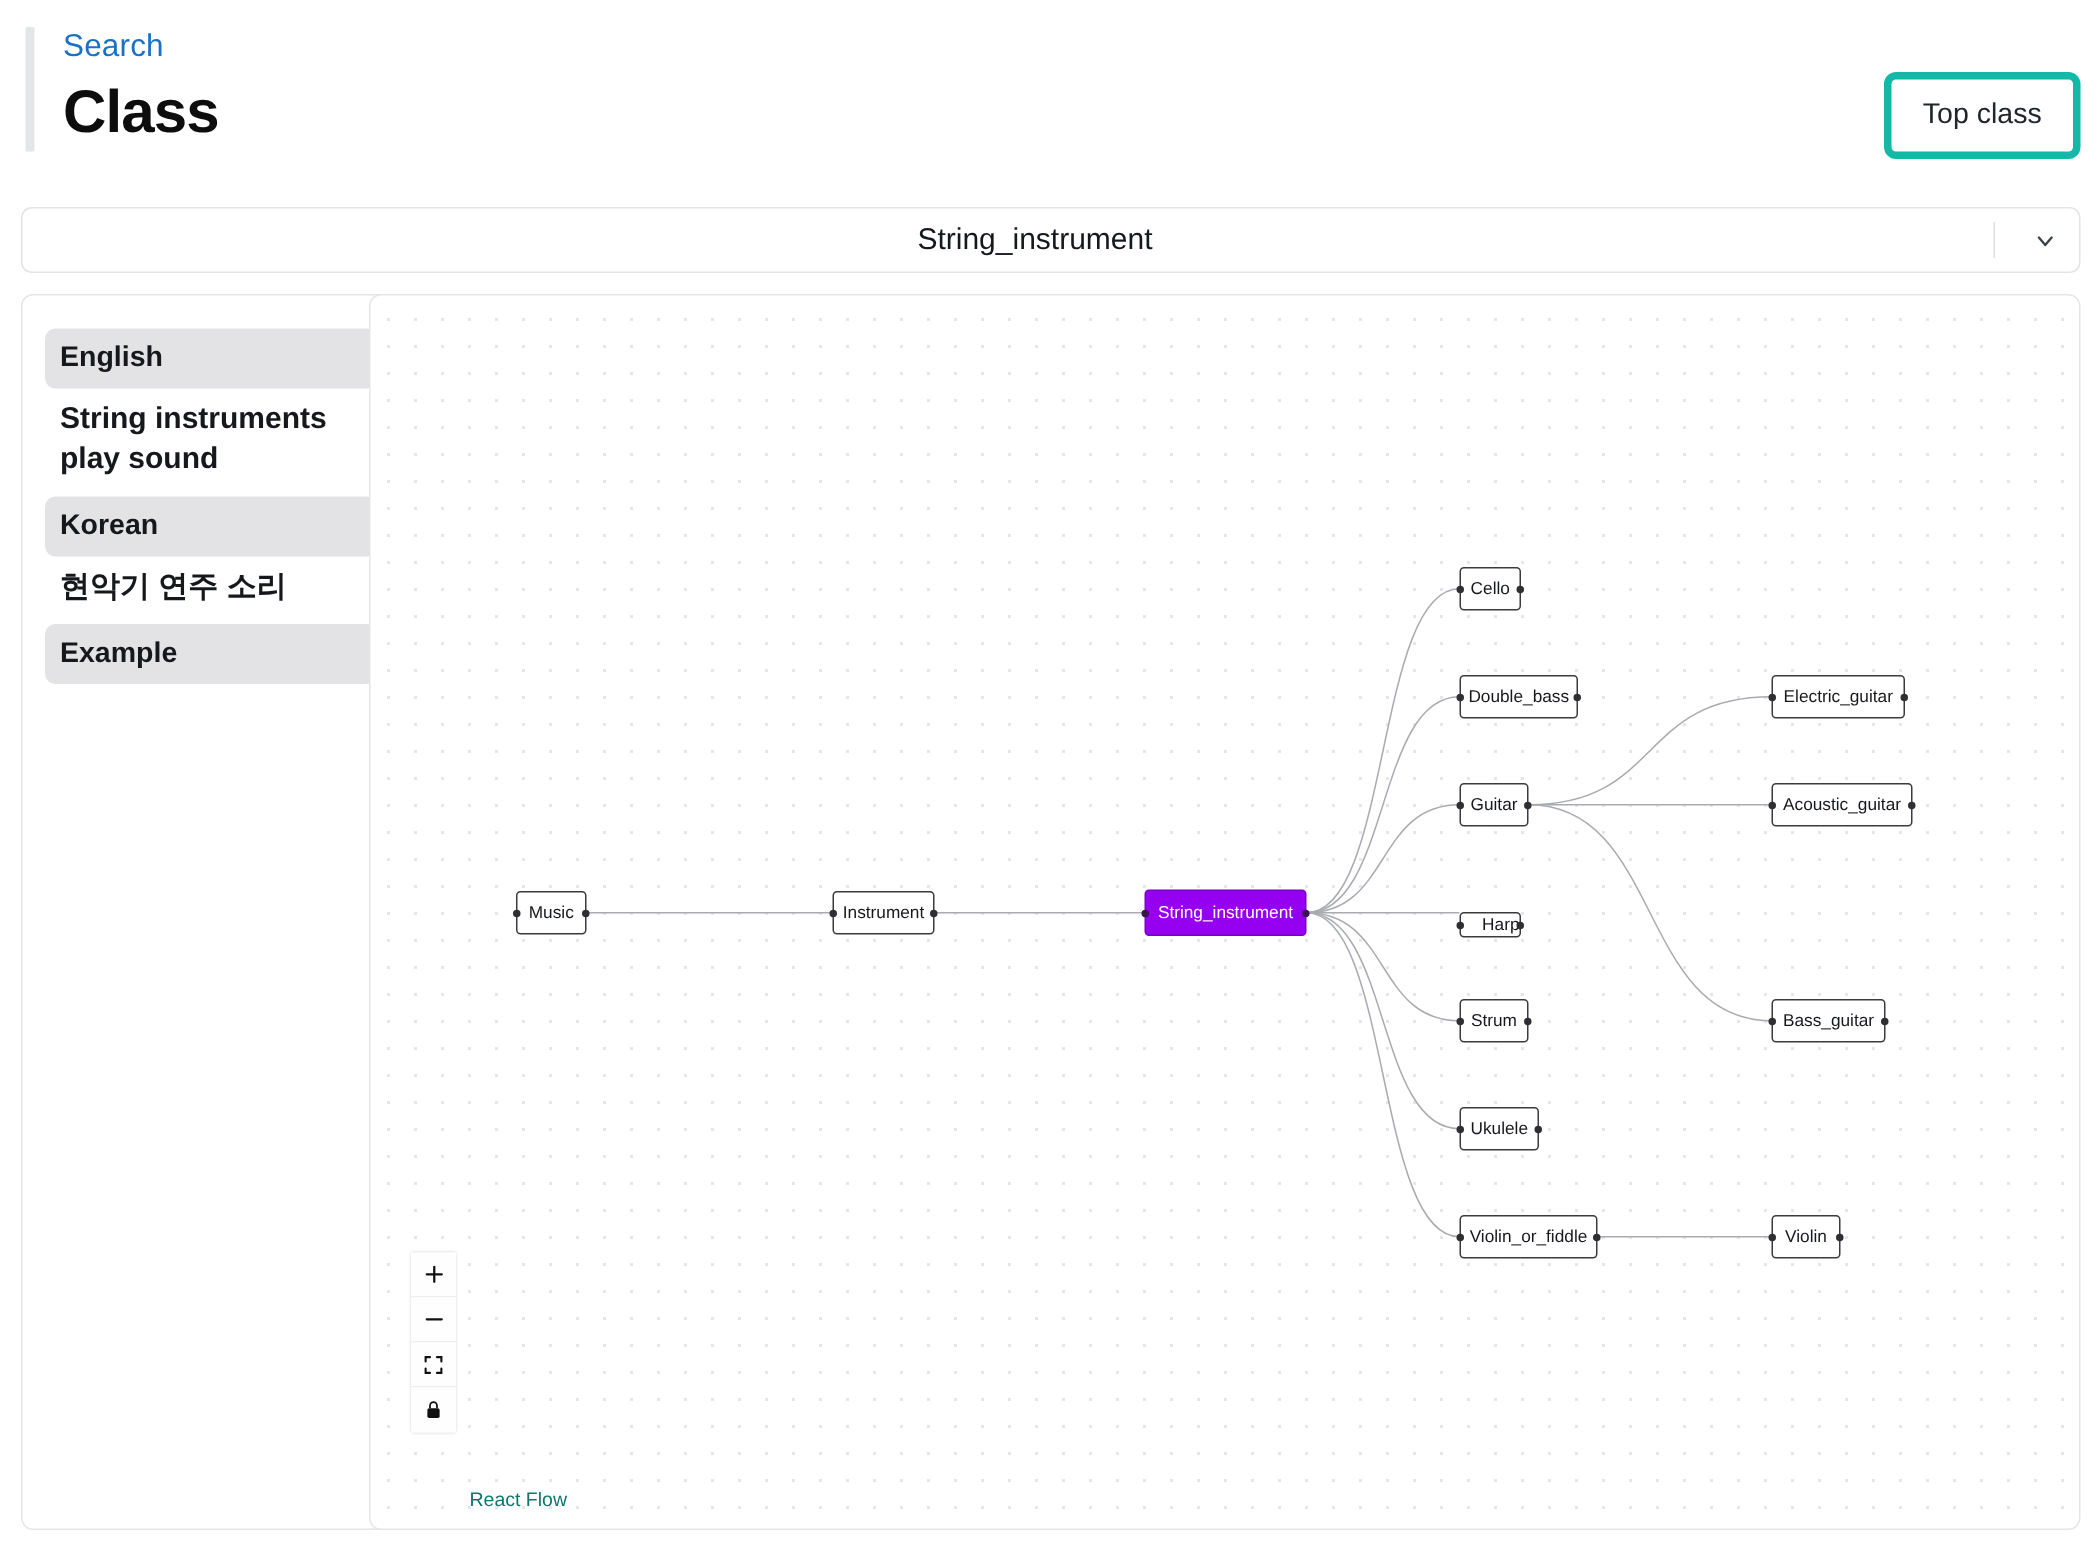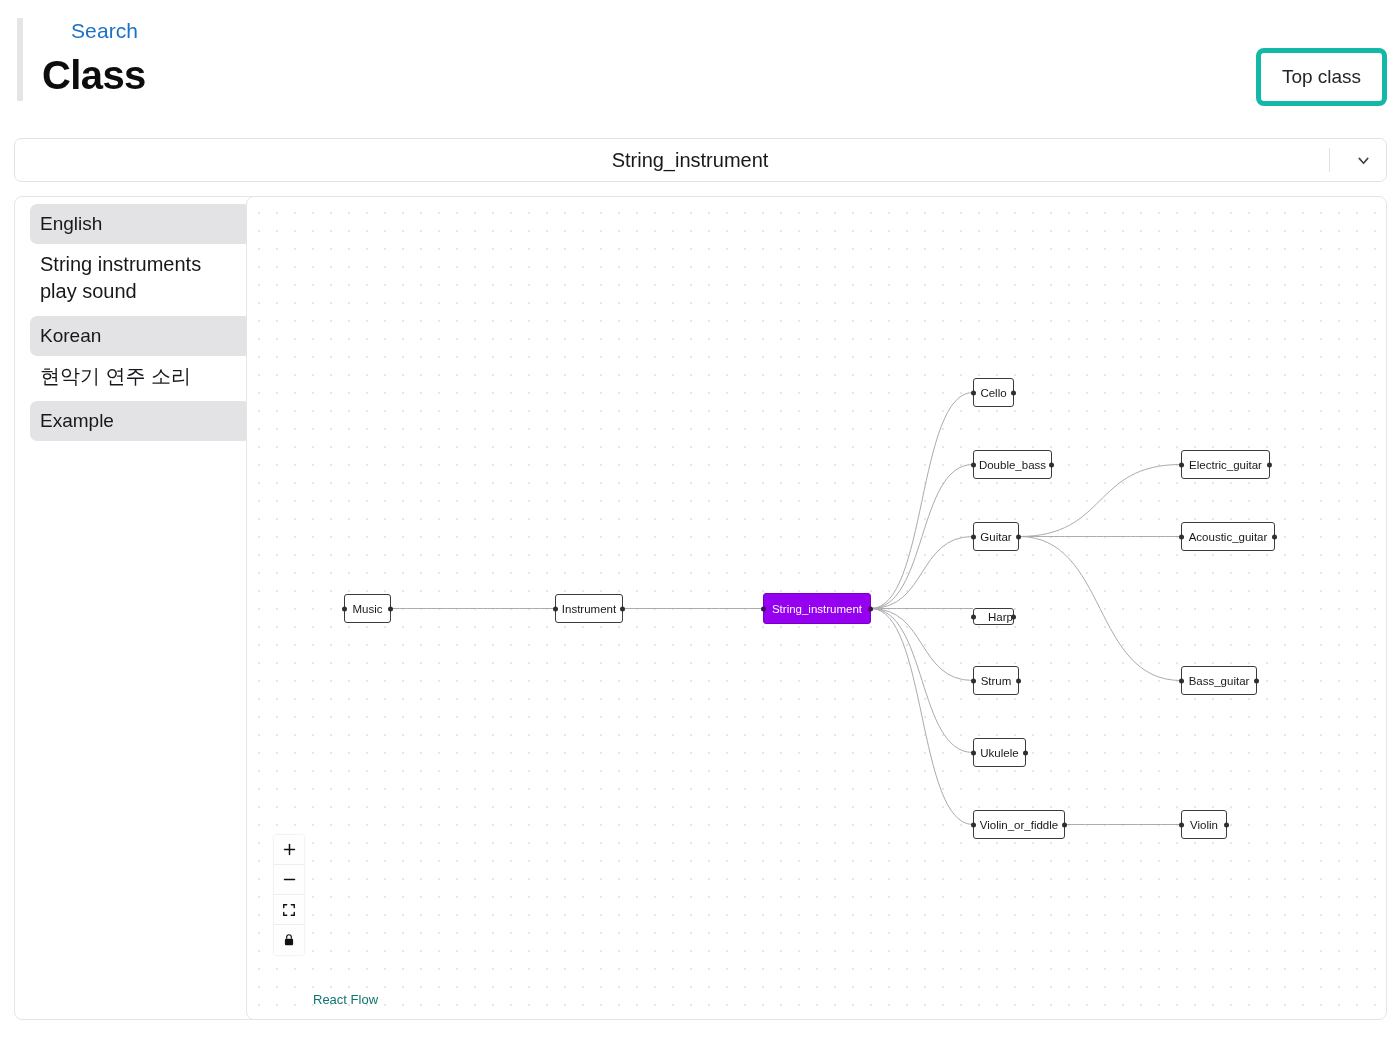--- a/index.html
+++ b/index.html
@@ -10,21 +10,21 @@
     overflow: hidden;
   }
   #app { position: relative; width: 1400px; height: 1042px; }
 
   
   .header { position: absolute; left: 17px; top: 18px; display: flex; align-items: stretch; }
   .header-accent { width: 6px; background: #e4e5e7; border-radius: 1px; margin-right: 19px; }
   .header-texts { display: flex; flex-direction: column; justify-content: flex-start; }
   .breadcrumb-link {
     font-size: 21px; color: #1b72c4; line-height: 26px; letter-spacing: .1px;
-    cursor: pointer; text-decoration: none; display: inline-block; width: max-content; margin-left: 29px;
+    cursor: pointer; text-decoration: none; display: inline-block; width: max-content;
   }
   .page-title { font-size: 40px; font-weight: 700; color: #0d0d0e; line-height: 52px; letter-spacing: -.6px; margin-top: 5px; }
 
   .top-class-btn {
     position: absolute; right: 13px; top: 48px; width: 131px; height: 58px;
     background: #fff; border: 5px solid #14b8a6; border-radius: 8px;
     font-size: 19px; color: #22252a; font-family: inherit; cursor: pointer;
     display: flex; align-items: center; justify-content: center;
   }
 
@@ -35,21 +35,22 @@
     display: flex; align-items: center; cursor: pointer;
   }
   .select-value { flex: 1; text-align: center; font-size: 20px; color: #16181c; padding-left: 36px; }
   .select-divider { width: 1px; height: 24px; background: #dfe0e2; margin-right: 16px; }
   .select-chevron { width: 34px; display: flex; align-items: center; justify-content: center; margin-right: 6px; }
 
   
   .sidebar {
     position: absolute; left: 14px; top: 196px; width: 253px; height: 824px;
     background: #fff; border: 1px solid #e4e5e7; border-radius: 8px;
-    padding: 7px 15px 0 15px;
+    padding: 22px 15px 0 15px;
+    font-weight: bold;
   }
   .side-pill {
     background: #e3e3e6; border-radius: 7px; padding: 9px 10px;
     font-size: 19px; color: #17181b; cursor: pointer;
   }
   .side-text { padding: 7px 10px 5px 10px; font-size: 20px; color: #17181b; line-height: 27px; }
   .gap8 { height: 6px; }
 
   
   .canvas {

